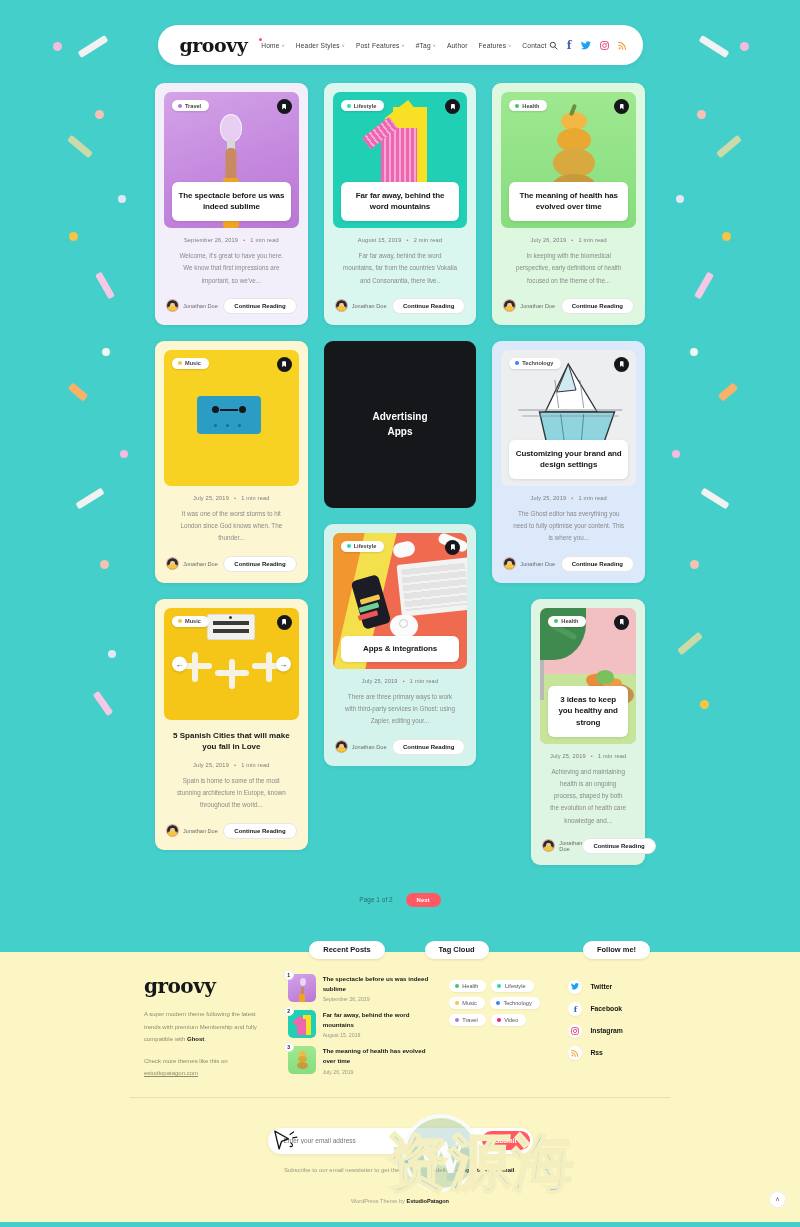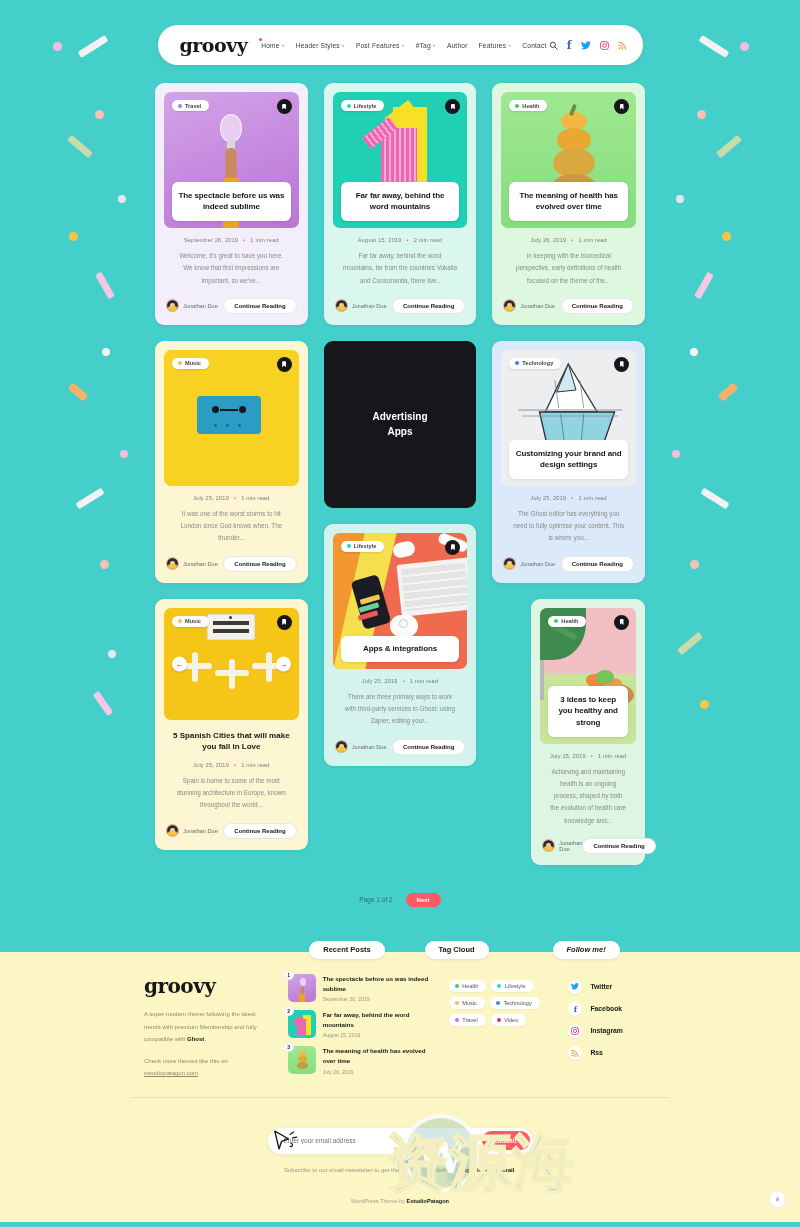--- a/index.html
+++ b/index.html
@@ -590,21 +590,21 @@
 <footer class="footer">
 
   <div class="wtitle-row">
     <div style="width:150px"></div>
     <div style="width:155px;display:flex;justify-content:center;">
         <div class="w-title">Recent Posts</div>
       </div>
     <div style="width:128px;display:flex;">
         <div class="w-title">Tag Cloud</div>
       </div>
-    <div style="width:128px;display:flex;font-style:italic;">
+    <div style="width:128px;display:flex;justify-content:center;">
         <div class="w-title">Follow me!</div>
       </div>
   </div>
 
   <div class="fcols">
 
     <div class="fcol-1">
       <div class="f-brand">groovy</div>
       <div class="f-text">
         <span>A super modern theme following the latest trends with premium Membership and fully compatible with </span><b>Ghost</b><span>.</span>

